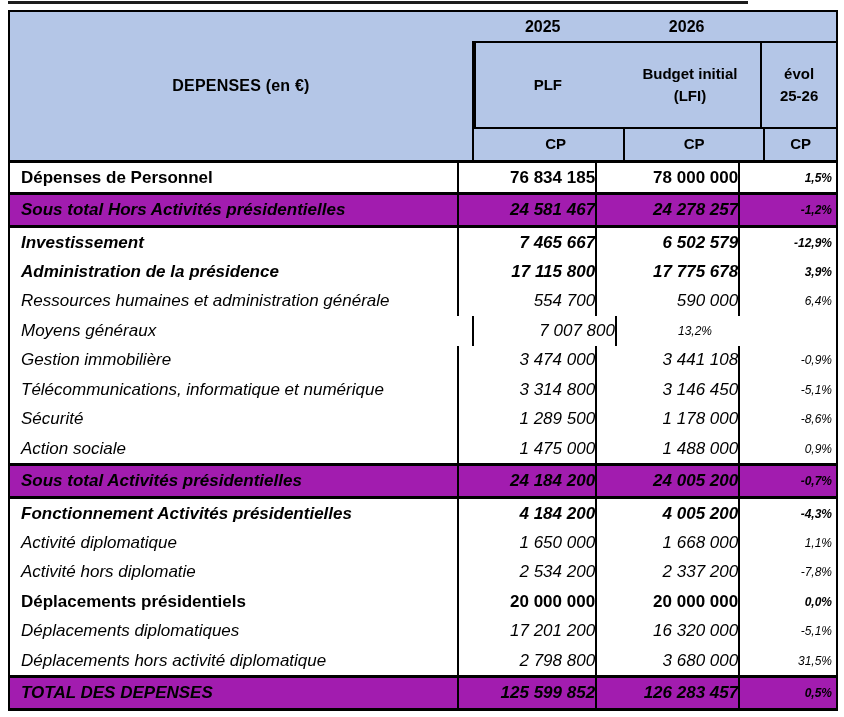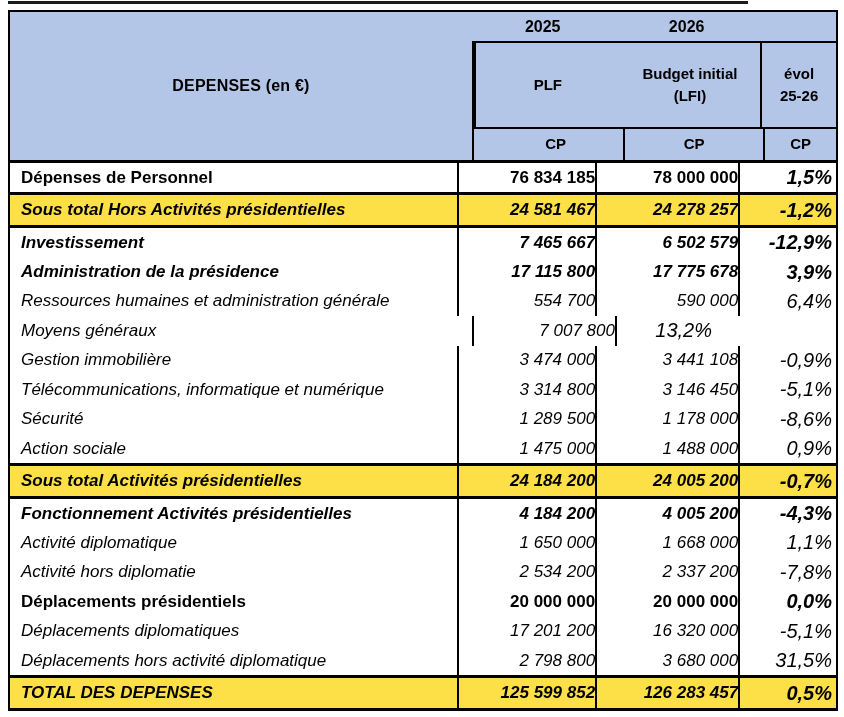--- a/index.html
+++ b/index.html
@@ -25,28 +25,28 @@
   .y1{width:143px;} .y2{width:148px;} .ysp{width:77px;}
   .hlabels{flex:1;display:flex;border-left:2px solid #000;}
   .hcp{height:33px;display:flex;border-left:2px solid #000;border-top:2px solid #000;padding-left:14px;}
   .hcell{display:flex;flex-direction:column;align-items:center;justify-content:center;
     font-weight:bold;font-size:15px;line-height:1.5;}
   .w1{width:143px;} .w2{width:148px;} .w3{width:77px;}
   .bl{border-left:2px solid #000;}
   
   .tbody{flex:1;display:flex;flex-direction:column;}
   .row{flex:1;display:flex;align-items:center;background:#fff;}
-  .row.blue{background:#fde047;}
+  .row.blue{background:#a21caf;}
   .row.ht{border-top:3px solid #000;}
   .row.hb{border-bottom:3px solid #000;}
   .cell{height:100%;display:flex;align-items:center;font-size:17px;}
   .lab{width:462px;padding-left:11px;}
   .num{border-left:2px solid #000;justify-content:flex-end;padding-right:0;font-size:17px;}
   .n1{width:143px;} .n2{width:148px;}
-  .pct{width:101px;border-left:2px solid #000;justify-content:flex-end;padding-right:4px;font-style:italic;font-size:20px;}
+  .pct{width:101px;border-left:2px solid #000;justify-content:flex-end;padding-right:4px;font-style:italic;font-size:12px;}
   
   .s-bold .lab,.s-bold .num{font-weight:bold;}
   .s-bold .pct{font-weight:bold;}
   .s-bolditalic .lab,.s-bolditalic .num,.s-bolditalic .pct{font-weight:bold;font-style:italic;}
   .s-italic .lab,.s-italic .num{font-style:italic;}
   .s-subtotal .lab,.s-subtotal .num,.s-subtotal .pct,
   .s-total .lab,.s-total .num,.s-total .pct{font-weight:bold;font-style:italic;}
 </style>
 </head>
 <body>

